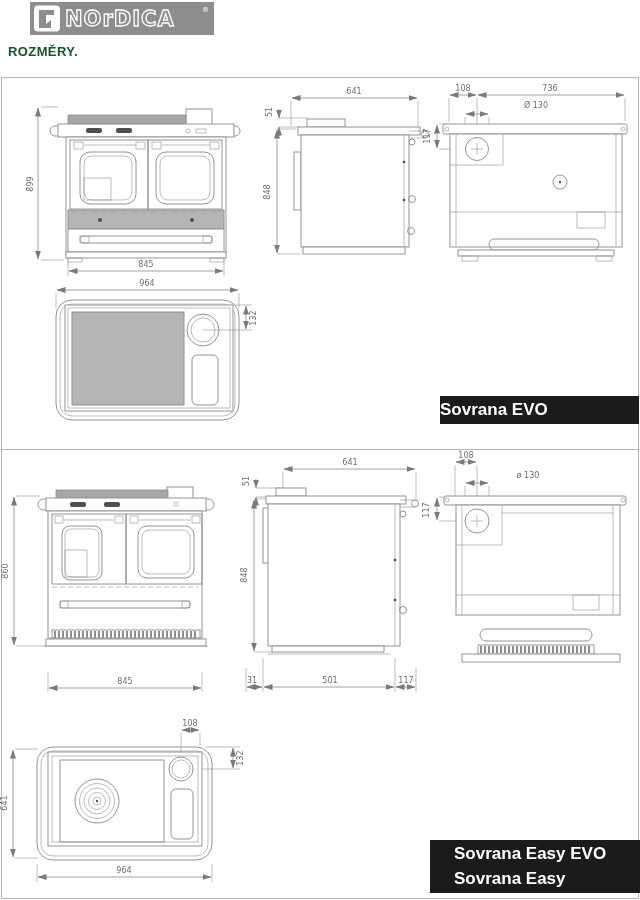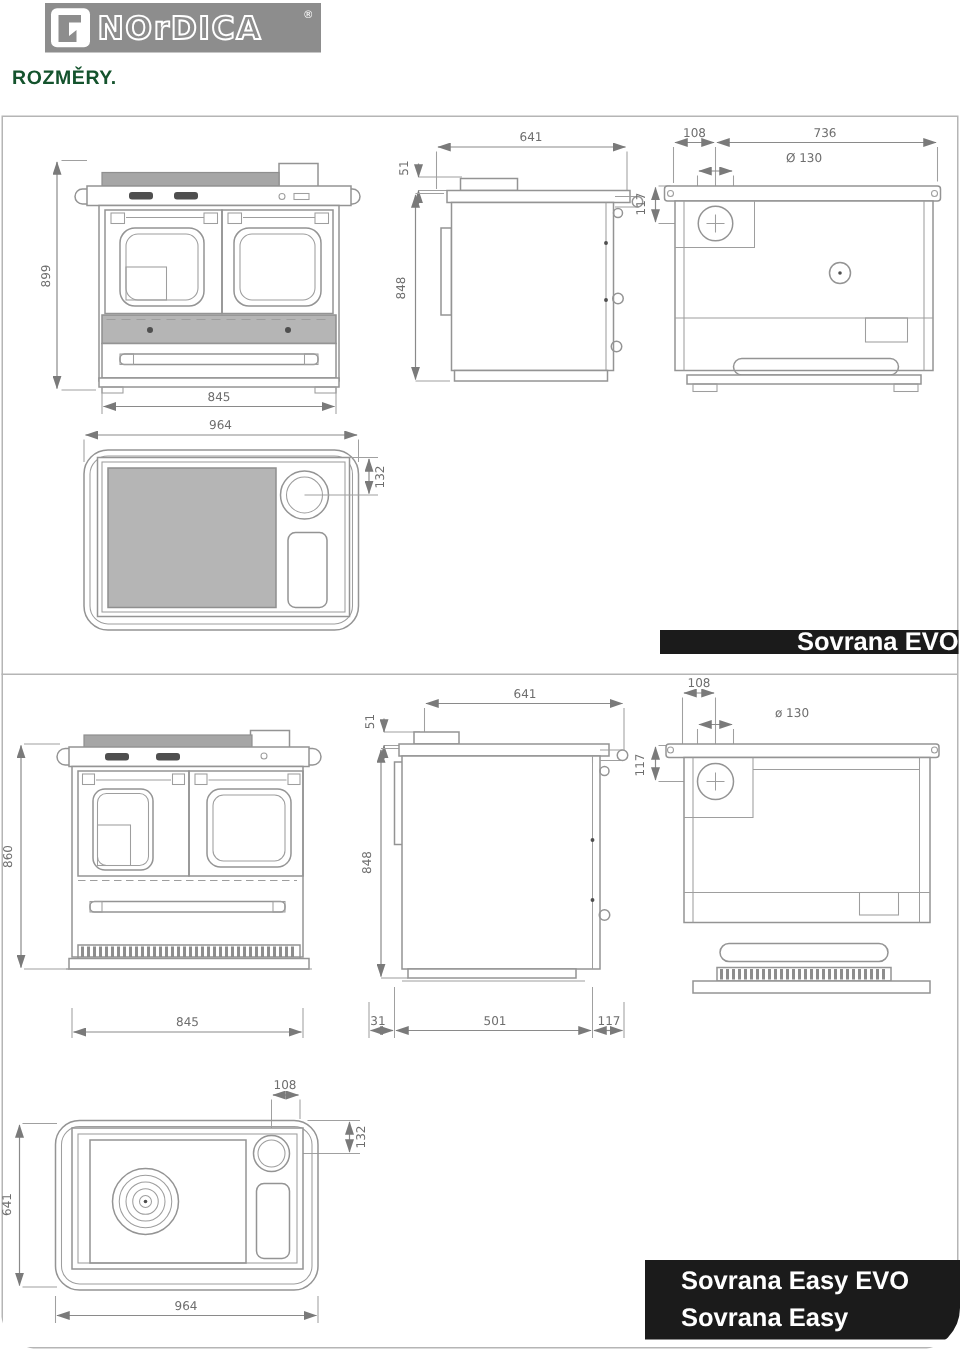--- a/index.html
+++ b/index.html
@@ -1,25 +1,25 @@
 <!DOCTYPE html>
 <html><head>
 <meta charset="utf-8">
 <style>
   html,body{margin:0;padding:0;background:#ffffff;}
   .page{position:relative;width:640px;height:900px;background:#ffffff;overflow:hidden;
-        font-family:"Liberation Sans", sans-serif;border-radius:28px;}
+        font-family:"Liberation Sans", sans-serif;}
   .logo{position:absolute;left:30px;top:2px;width:184px;height:33px;background:#8d8d8d;}
   .heading{position:absolute;left:8px;top:44px;font-size:13px;font-weight:bold;color:#14532d;letter-spacing:.4px;}
   .frame{position:absolute;left:1px;top:77px;width:636px;height:820px;border:1px solid #b5b5b5;}
   .divider{position:absolute;left:1px;top:449px;width:637px;height:1px;background:#b5b5b5;}
   .drawing{position:absolute;left:0;}
   .label-bar{position:absolute;background:#1b1b1b;color:#ffffff;font-weight:bold;
              display:flex;flex-direction:column;justify-content:center;}
-  .label-bar.one{left:440px;top:420px;width:199px;height:16px;font-size:17px;align-items:flex-end;}
+  .label-bar.one{left:440px;top:396px;width:199px;height:28px;font-size:17px;align-items:flex-start;}
   .label-bar.two{left:430px;top:840px;width:209px;height:53px;font-size:17px;padding-left:24px;line-height:1.45;}
   
   .ln{fill:none;stroke:#949494;stroke-width:1;}
   .lt{fill:none;stroke:#9e9e9e;stroke-width:.7;}
   .fw{fill:#ffffff;stroke:#949494;stroke-width:1;}
   .g1{fill:#b5b5b5;stroke:#8f8f8f;stroke-width:1;}
   .g2{fill:#a6a6a6;stroke:#8f8f8f;stroke-width:.8;}
   .dk{fill:#4f4f4f;stroke:none;}
   .dim{fill:none;stroke:#8a8a8a;stroke-width:.8;}
   .ext{fill:none;stroke:#a0a0a0;stroke-width:.7;}

